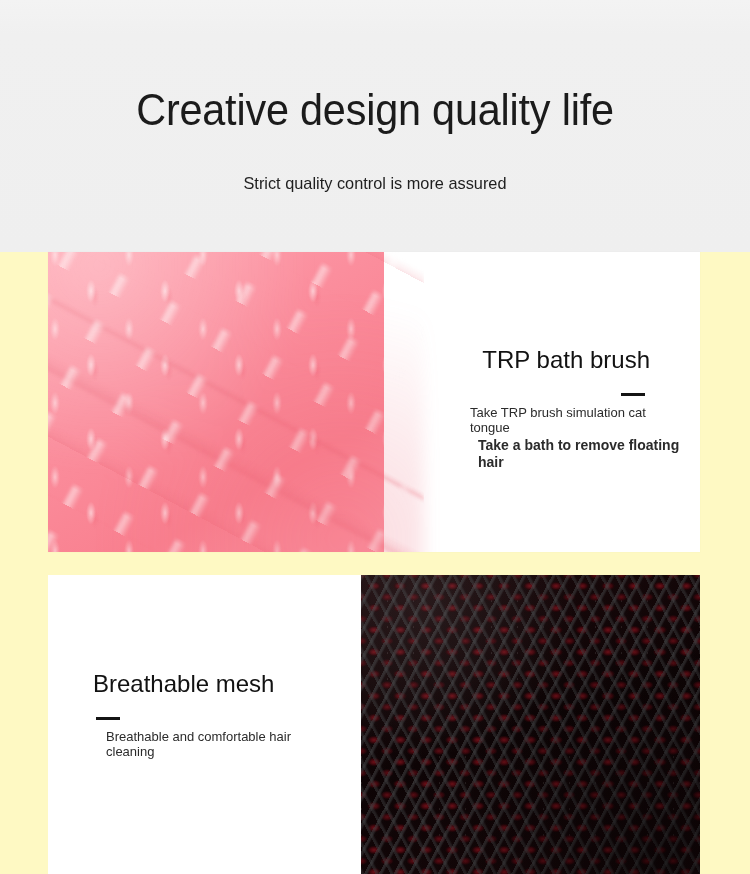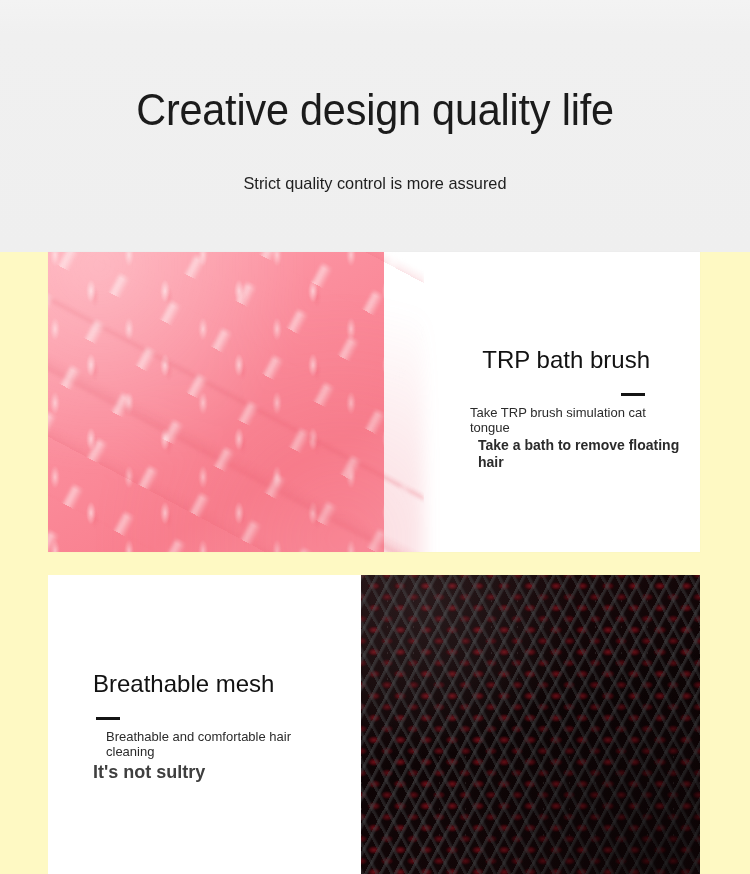--- a/index.html
+++ b/index.html
@@ -308,20 +308,19 @@
     </div>
 
   </div>
 
   <div class="card card-2">
 
     <div class="copy-2">
       <div class="card-title card-title-2">Breathable mesh</div>
       <div class="rule rule-2"></div>
       <div class="lede lede-2">Breathable and comfortable hair cleaning</div>
-      <div class="kicker kicker-2">It's not sultry</div>
     </div>
 
     <div class="media-mesh"></div>
 
   </div>
 
 </div>
 
 </body></html>

